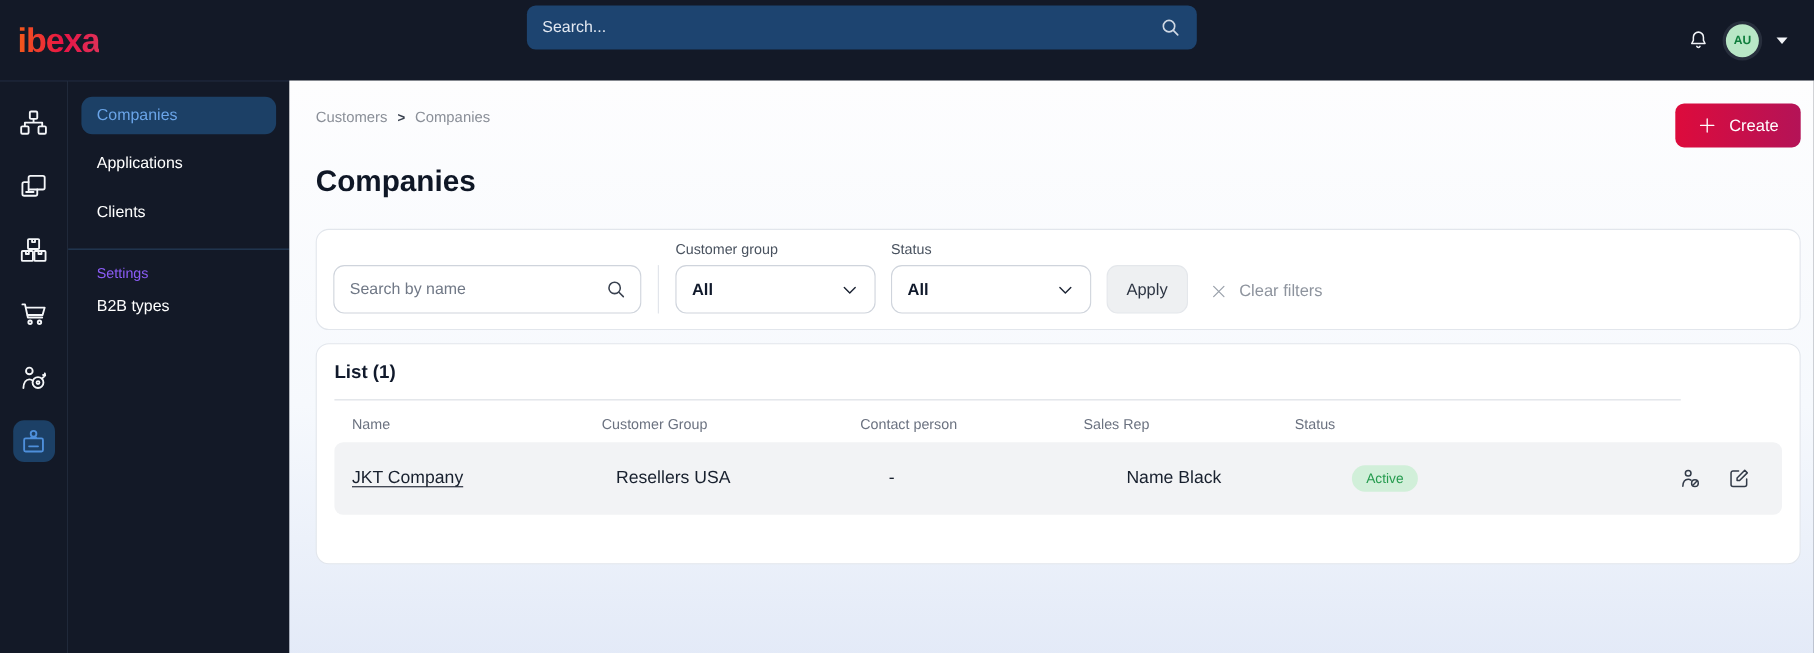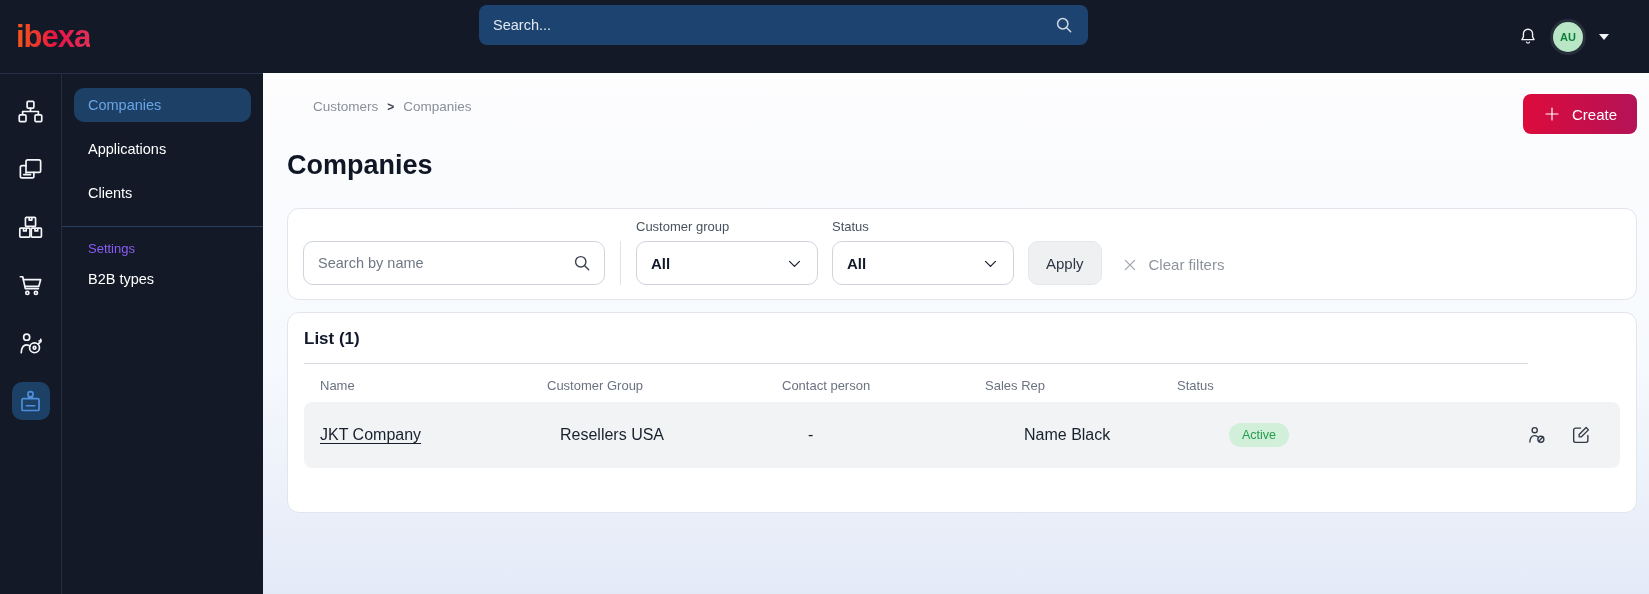--- a/index.html
+++ b/index.html
@@ -10,21 +10,21 @@
   .topbar { position:relative; height:73px; background:#131927; display:flex; align-items:center; }
   .logo { margin-left:16px; font-size:31px; font-weight:800; letter-spacing:-1px;
           background:linear-gradient(90deg,#f2541d 5%,#e81445 55%,#e03058 100%);
           -webkit-background-clip:text; background-clip:text; color:transparent; line-height:1; cursor:pointer; }
   .search-wrap { position:absolute; left:479px; top:5px; width:609px; height:40px; }
   .search-wrap input { width:100%; height:100%; background:#1d4470; border:none; border-radius:8px;
           color:#eef2f8; font-size:14.5px; padding:0 44px 0 14px; outline:none;
           font-family:"Liberation Sans","DejaVu Sans",sans-serif; }
   .search-wrap input::placeholder { color:#e2e8f1; opacity:1; }
   .search-wrap .mag { position:absolute; right:14px; top:10px; width:20px; height:20px; color:#cfd8e4; cursor:pointer; }
-  .top-right { margin-left:auto; display:flex; align-items:center; gap:14px; padding-right:40px; }
+  .top-right { margin-left:auto; display:flex; align-items:center; gap:14px; padding-right:24px; }
   .bell { width:22px; height:22px; color:#f2f4f8; cursor:pointer; }
   .avatar { width:30px; height:30px; border-radius:50%; background:#b9e7c6; color:#0f7d3c;
             font-size:11px; font-weight:700; display:flex; align-items:center; justify-content:center;
             box-shadow:0 0 0 3px #272e3c; cursor:pointer; }
   .caret { width:0; height:0; border-left:5px solid transparent; border-right:5px solid transparent;
            border-top:6px solid #f2f4f8; margin-left:2px; cursor:pointer; }
 
   
   .frame { display:flex; height:537px; }
 
@@ -40,36 +40,36 @@
   .panel { width:201px; background:#131927; border-top:1px solid #263048; padding:14px 12px 0; }
   .menu-item { padding:9px 14px; border-radius:10px; color:#ffffff; font-size:14.5px; margin-bottom:10px; cursor:pointer; }
   .menu-item.active { background:#1c4066; color:#6aa4e8; }
   .panel-divider { border-top:1px solid #27405f; margin:16px -12px 0; }
   .section-label { color:#8b5cf6; font-size:13px; padding:14px 14px 6px; }
 
   
   .main { flex:1; background:linear-gradient(180deg,#fdfdfe 0%,#f6f9fd 55%,#e2e9f7 100%);
           padding:0 12px 0 24px; overflow:hidden; }
   .header-row { margin-top:21px; display:flex; justify-content:space-between; align-items:flex-start; }
-  .breadcrumb { display:flex; align-items:center; gap:9px; font-size:13.5px; color:#8a8f98; margin-top:5px;margin-left:26px; }
+  .breadcrumb { display:flex; align-items:center; gap:9px; font-size:13.5px; color:#8a8f98; margin-top:5px; }
   .crumb { cursor:pointer; }
   .crumb-sep { color:#39414f; font-weight:700; font-size:12px; }
   .create-btn { height:40px; padding:0 20px; border:none; border-radius:8px; cursor:pointer;
                 background:linear-gradient(90deg,#dd0b3c,#b41357); color:#ffffff; font-size:15px;
                 display:flex; align-items:center; gap:11px;
                 font-family:"Liberation Sans","DejaVu Sans",sans-serif; }
   .create-btn svg { width:18px; height:18px; }
   .page-title { margin-top:16px; font-size:27px; font-weight:800; color:#0f1726; }
 
   .card { background:#ffffff; border:1px solid #e2e6ec; border-radius:12px; }
 
   
   .filter-card { margin-top:27px; padding:10px 15px 14px; display:flex; align-items:flex-end; }
   .search-box { position:relative; }
-  .search-box input { width:302px; height:44px; border:1px solid #cfd4dc; border-radius:10px;
+  .search-box input { width:280px; height:44px; border:1px solid #cfd4dc; border-radius:10px;
                       padding:0 42px 0 14px; font-size:14.5px; color:#30394a; outline:none;
                       font-family:"Liberation Sans","DejaVu Sans",sans-serif; }
   .search-box input::placeholder { color:#707886; opacity:1; }
   .search-box .mag2 { position:absolute; right:13px; top:12px; width:20px; height:20px; color:#3a4250; cursor:pointer; }
   .vdivider { width:1px; height:44px; background:#dfe3e9; margin:0 15px; }
   .field { display:flex; flex-direction:column; gap:7px; margin-right:14px; }
   .field label { font-size:13px; color:#49525f; }
   .select-box { width:182px; height:44px; border:1px solid #cfd4dc; border-radius:10px; background:#fff;
                 display:flex; align-items:center; justify-content:space-between; padding:0 14px; cursor:pointer; }
   .select-box .val { font-size:15px; font-weight:700; color:#10192b; }

